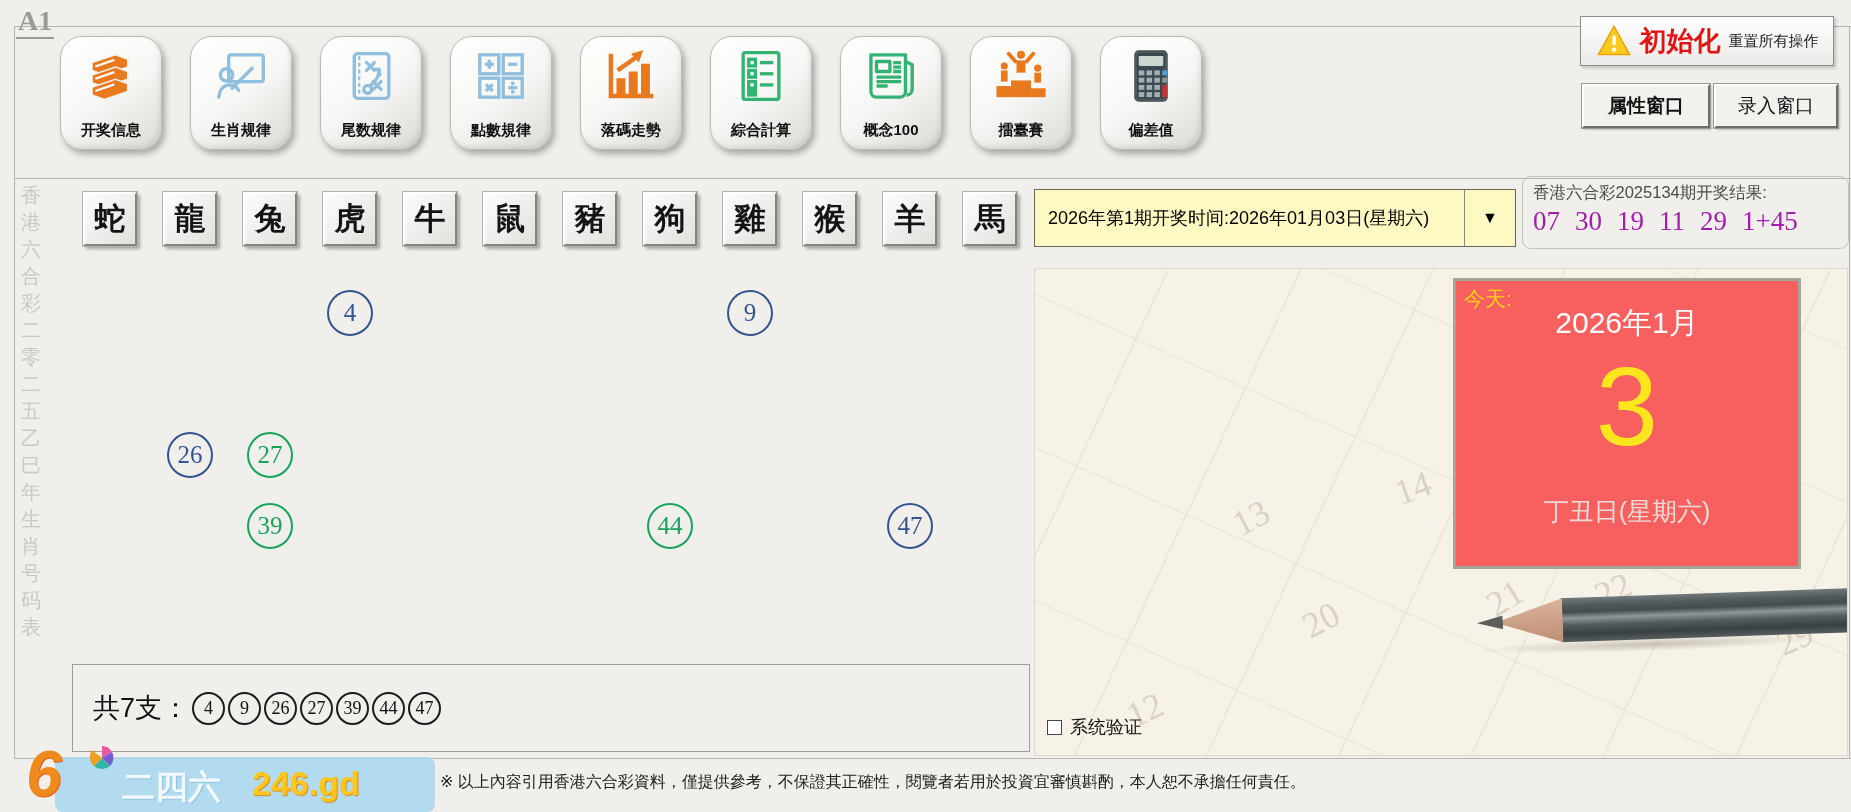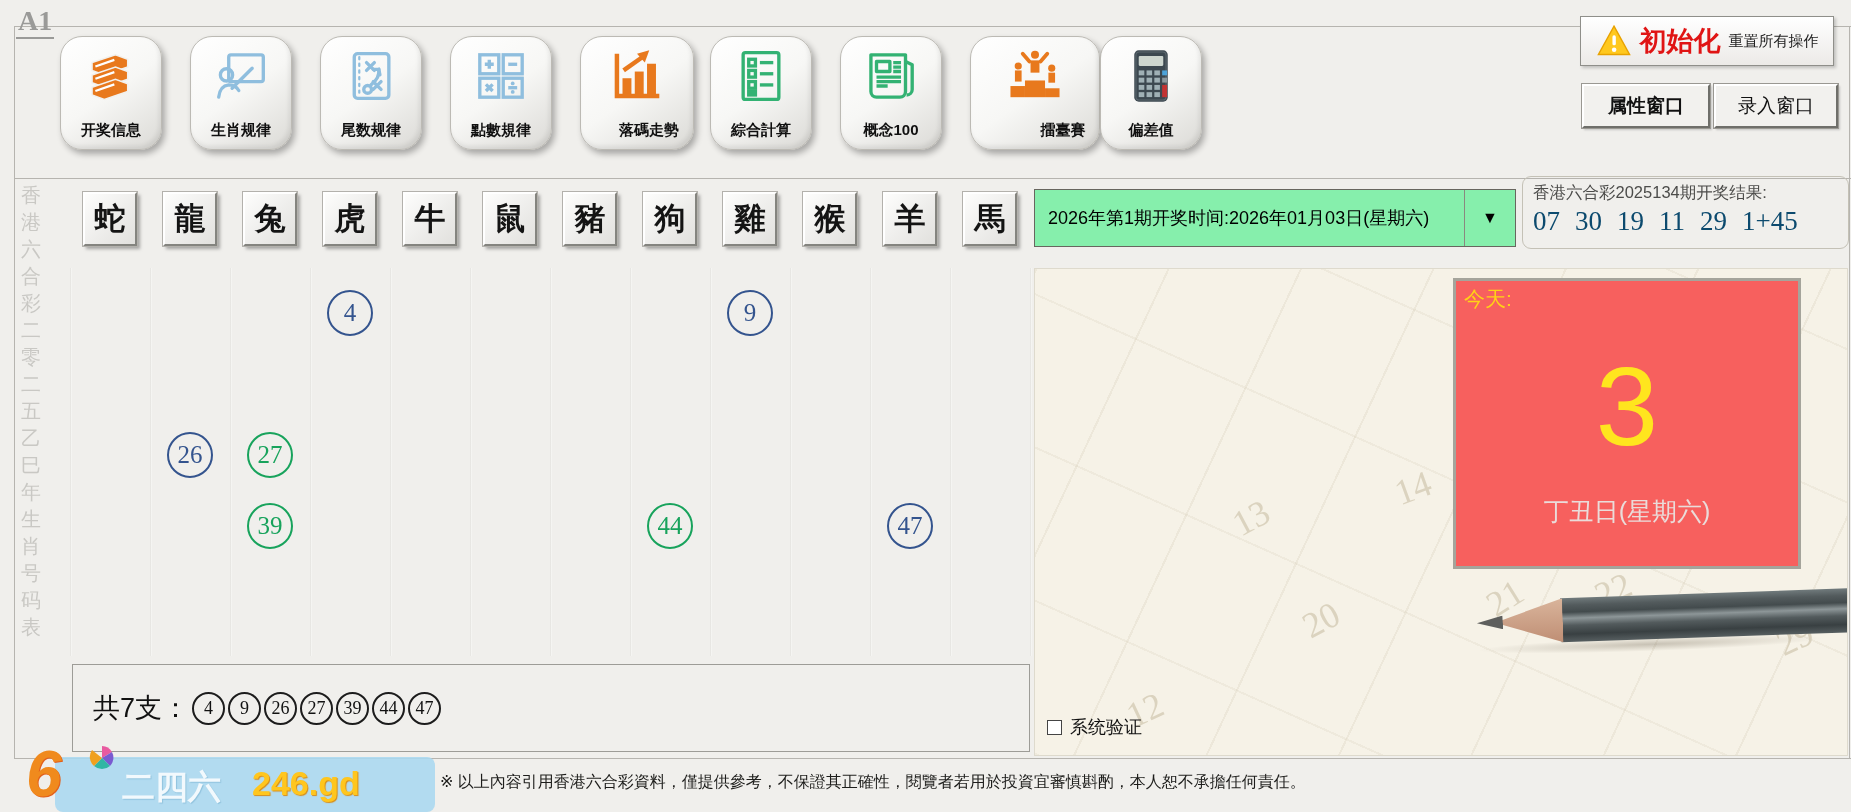--- a/index.html
+++ b/index.html
@@ -51,32 +51,32 @@
 
   
   .summary-box{position:absolute;left:72px;top:664px;width:958px;height:88px;border:1px solid #9d9c97;
                display:flex;align-items:center;padding-left:20px;box-sizing:border-box;
                font-size:27px;color:#111;}
   .sum-circle{width:33px;height:33px;border:2px solid #1c1c1c;border-radius:50%;box-sizing:border-box;
               display:inline-flex;align-items:center;justify-content:center;margin-left:3px;
               font-family:"Liberation Serif","DejaVu Serif",serif;font-size:18px;color:#111;}
 
   
-  .dropdown{position:absolute;left:1034px;top:189px;width:482px;height:58px;background:#86efac;
+  .dropdown{position:absolute;left:1034px;top:189px;width:482px;height:58px;background:#fef9c3;
             border:1px solid #68665f;display:flex;align-items:stretch;cursor:pointer;box-sizing:border-box;}
   .dropdown-text{flex:1;display:flex;align-items:center;padding-left:13px;font-size:18px;color:#000;}
   .dropdown-arrow-box{width:50px;border-left:1px solid #8a8880;display:flex;align-items:center;justify-content:center;
                       font-size:16px;color:#000;}
 
   
   .result-box{position:absolute;left:1522px;top:176px;width:327px;height:73px;border:1px solid #c4c1b6;
               border-radius:9px;padding:5px 10px;box-sizing:border-box;}
   .result-header{font-size:16.5px;color:#4c4c4a;}
   .result-nums{display:flex;align-items:baseline;margin-top:2px;
-               font-family:"Liberation Serif","DejaVu Serif",serif;font-size:27px;color:#0c4a6e;}
+               font-family:"Liberation Serif","DejaVu Serif",serif;font-size:27px;color:#a21caf;}
   .result-num{margin-right:15px;}
   .result-pair{margin-right:0;}
 
   
   .panel{position:absolute;left:1034px;top:268px;width:814px;height:488px;background:#f6f2e7;
          border:1px solid #dedacd;overflow:hidden;box-sizing:border-box;}
   .panel-texture{position:absolute;inset:0;
          background:repeating-linear-gradient(115deg,rgba(205,195,172,.22) 0 2px,transparent 2px 120px),
                     repeating-linear-gradient(24deg,rgba(205,195,172,.18) 0 2px,transparent 2px 140px);}
   .bg-num{position:absolute;font-size:36px;color:#dbd3bf;font-family:"Liberation Serif","DejaVu Serif",serif;}
@@ -172,21 +172,21 @@
             <path d="M32.5 15.5 h8"></path>
             <path d="M12.5 33.5 l6 6 M18.5 33.5 l-6 6"></path>
             <path d="M32.5 36.5 h8"></path>
             <g fill="#8fbede" stroke="none">
               <circle cx="36.5" cy="32.7" r="1.7"></circle>
               <circle cx="36.5" cy="40.3" r="1.7"></circle>
             </g>
           </svg></div>
         <div class="tool-label">點數規律</div>
       </div>
-      <div class="tool-btn" style="left: 580px; padding-left: 12px;">
+      <div class="tool-btn" style="left: 580px;">
         <div class="tool-icon"><svg viewBox="0 0 52 52">
             <path d="M8 6 V44 H46" stroke="#e8791d" stroke-width="4" fill="none"></path>
             <rect x="13" y="28" width="8" height="16" fill="#e8791d"></rect>
             <rect x="24" y="22" width="8" height="22" fill="#e8791d"></rect>
             <rect x="35" y="15" width="8" height="29" fill="#e8791d"></rect>
             <path d="M14 21 L31 9" stroke="#e8791d" stroke-width="4" fill="none"></path>
             <path d="M37 3 L26 6 L33 14 Z" fill="#e8791d"></path>
           </svg></div>
         <div class="tool-label">落碼走勢</div>
       </div>
@@ -205,21 +205,21 @@
       </div>
       <div class="tool-btn" style="left: 840px;">
         <div class="tool-icon"><svg viewBox="0 0 52 52" fill="none" stroke="#33b273" stroke-width="3" stroke-linejoin="round">
             <path d="M8 7 h31 v33 a5 5 0 0 1 -5 5 H13 a5 5 0 0 1 -5 -5 z"></path>
             <path d="M39 13 l6 3 v22 a5 5 0 0 1 -5 5"></path>
             <rect x="13" y="13" width="12" height="9"></rect>
             <path d="M28 14 h7 M28 18 h7 M28 22 h7 M13 27 h22 M13 31 h22 M13 35 h10"></path>
           </svg></div>
         <div class="tool-label">概念100</div>
       </div>
-      <div class="tool-btn" style="left: 970px; padding-left: 28px;">
+      <div class="tool-btn" style="left: 970px;">
         <div class="tool-icon"><svg viewBox="0 0 52 52" fill="#e8791d">
             <circle cx="26" cy="7" r="3.6"></circle>
             <path d="M22 12 h8 v11 h-8z"></path>
             <path d="M21 13 L15 6 M31 13 L37 6" stroke="#e8791d" stroke-width="3.4" fill="none" stroke-linecap="round"></path>
             <circle cx="11" cy="17" r="3.2"></circle>
             <path d="M8 21 h6 v10 h-6z"></path>
             <circle cx="41" cy="19" r="3.2"></circle>
             <path d="M38 23 h6 v9 h-6z"></path>
             <path d="M17 30 h18 v15 h-18z"></path>
             <path d="M4 35 h13 v10 H4z"></path>
@@ -363,20 +363,21 @@
         <div class="bg-num" style="left: 360px; top: 198px; transform: rotate(-20deg);">14</div>
         <div class="bg-num" style="left: 268px; top: 330px; transform: rotate(-28deg);">20</div>
         <div class="bg-num" style="left: 452px; top: 308px; transform: rotate(-32deg);">21</div>
         <div class="bg-num" style="left: 560px; top: 300px; transform: rotate(-24deg);">22</div>
         <div class="bg-num" style="left: 742px; top: 348px; transform: rotate(-25deg);">29</div>
         <div class="bg-num" style="left: 92px; top: 420px; transform: rotate(-25deg);">12</div>
       </div>
 
     <div class="cal-card">
       <div class="cal-today">今天:</div>
+      <div class="cal-month">2026年1月</div>
       <div class="cal-day">3</div>
       <div class="cal-detail">丁丑日(星期六)</div>
     </div>
 
     <div class="pencil">
       <div class="pencil-shadow"></div>
       <div class="pencil-body"></div>
       <div class="pencil-wood"></div>
       <div class="pencil-lead"></div>
     </div>

